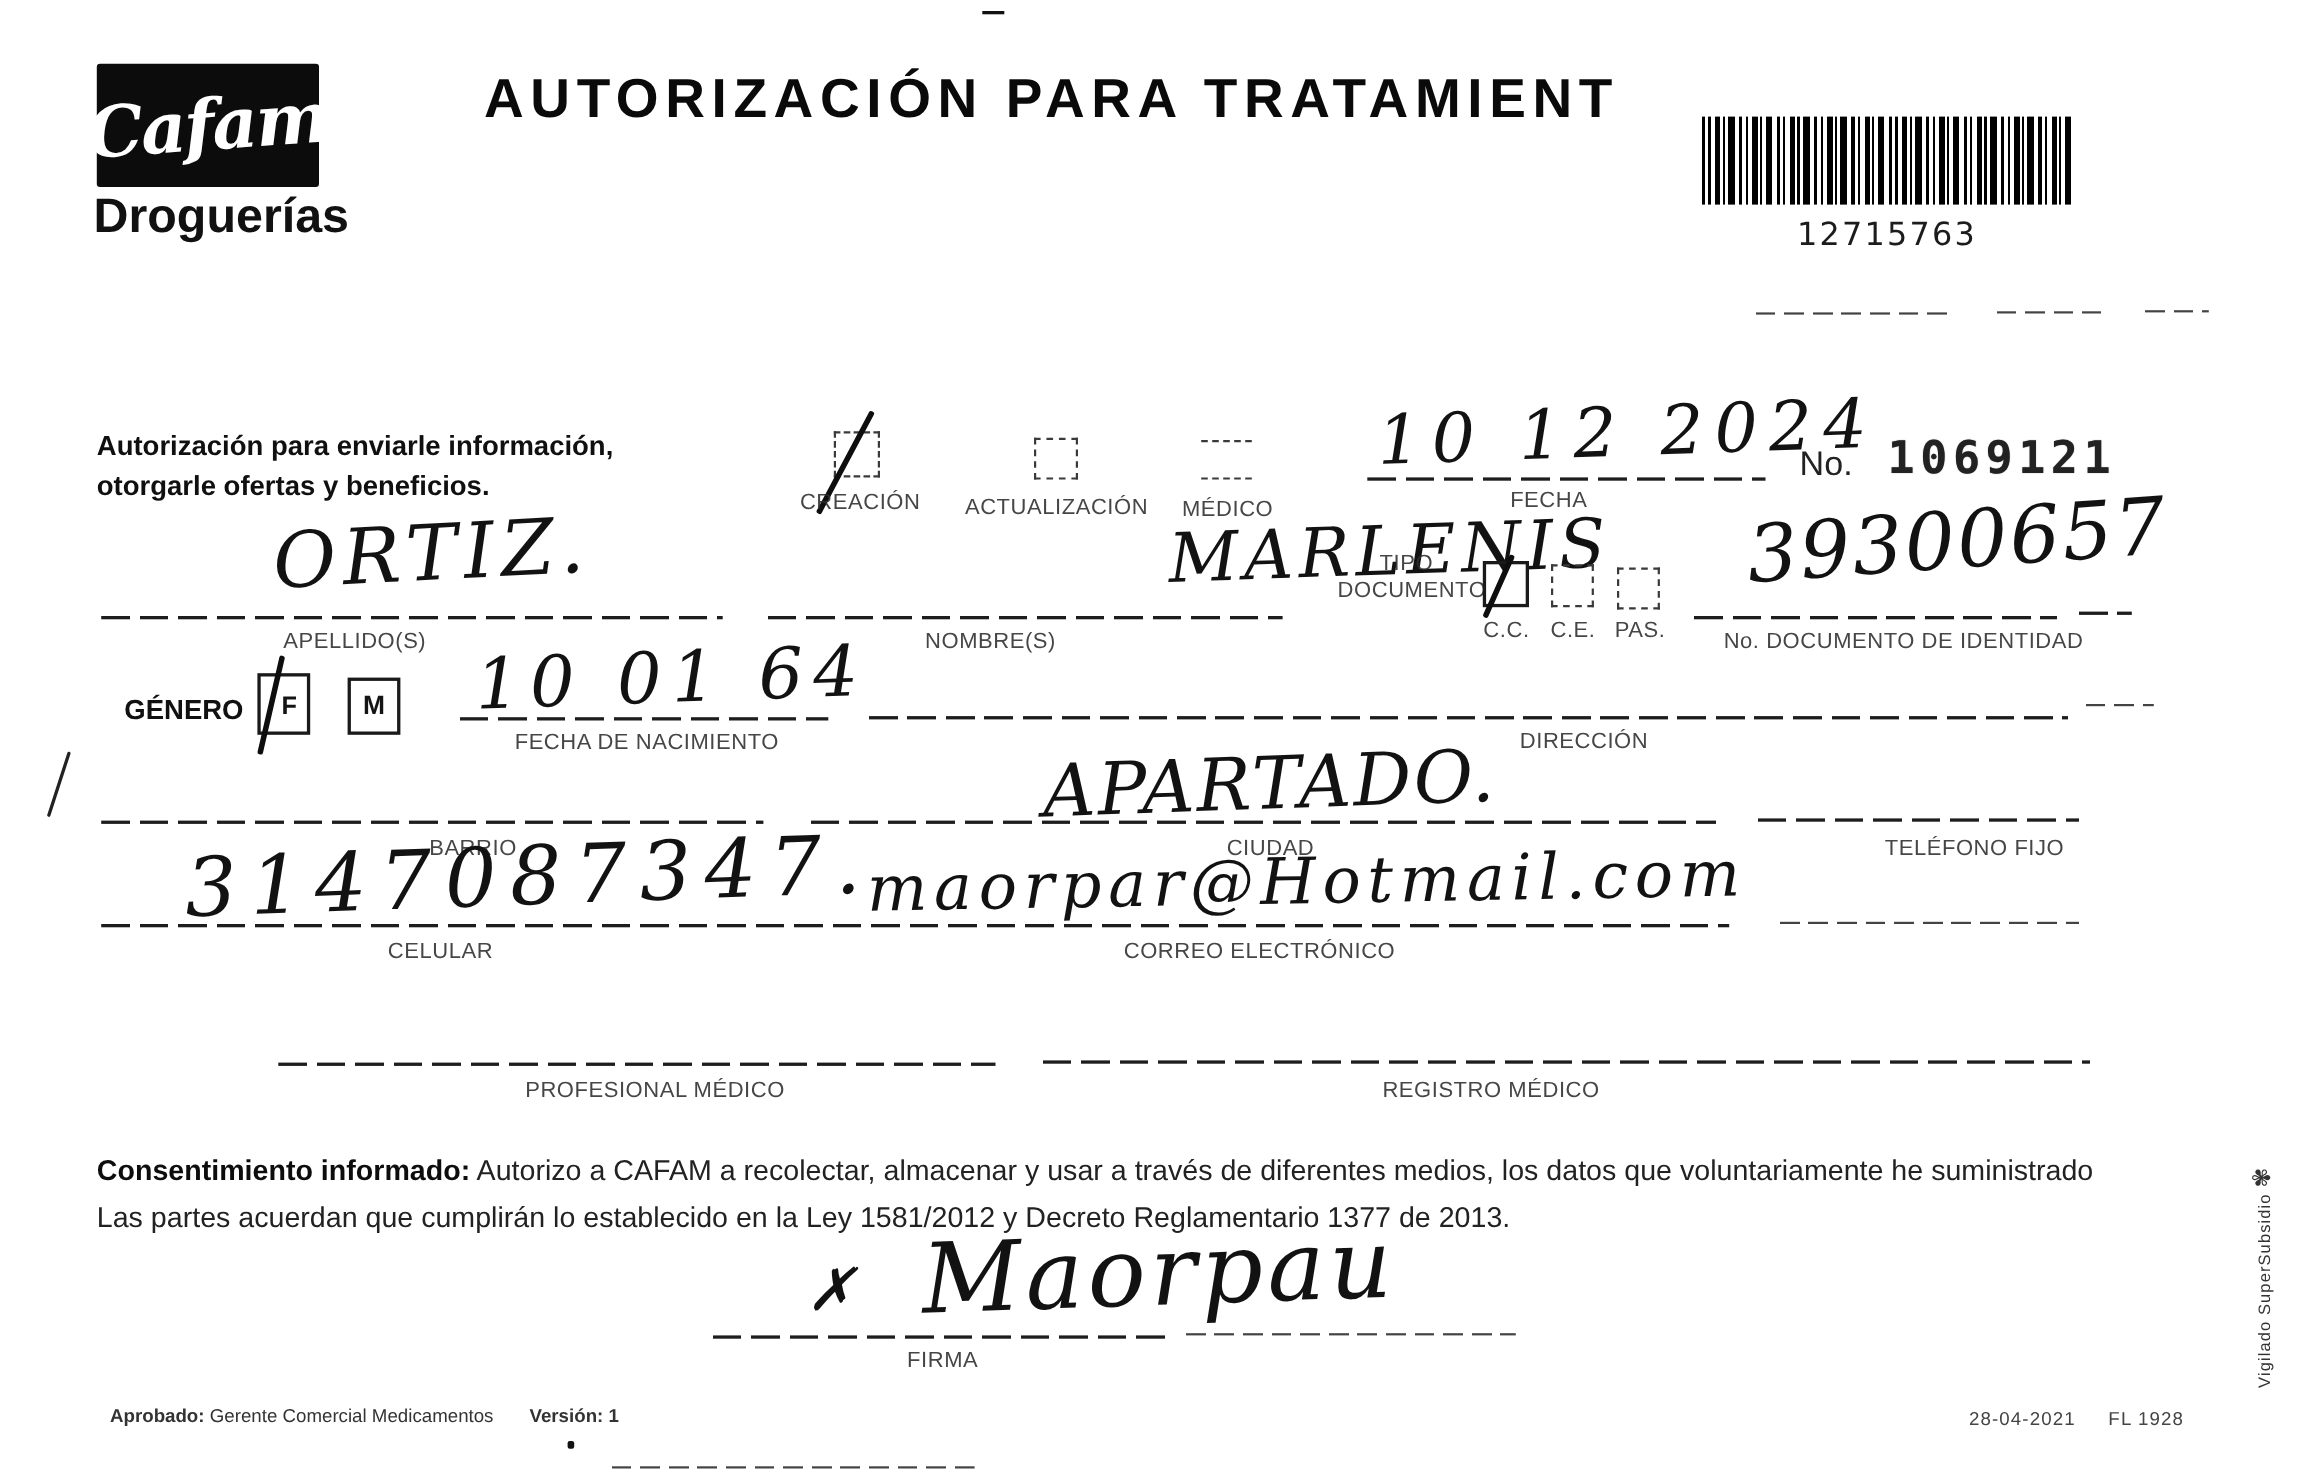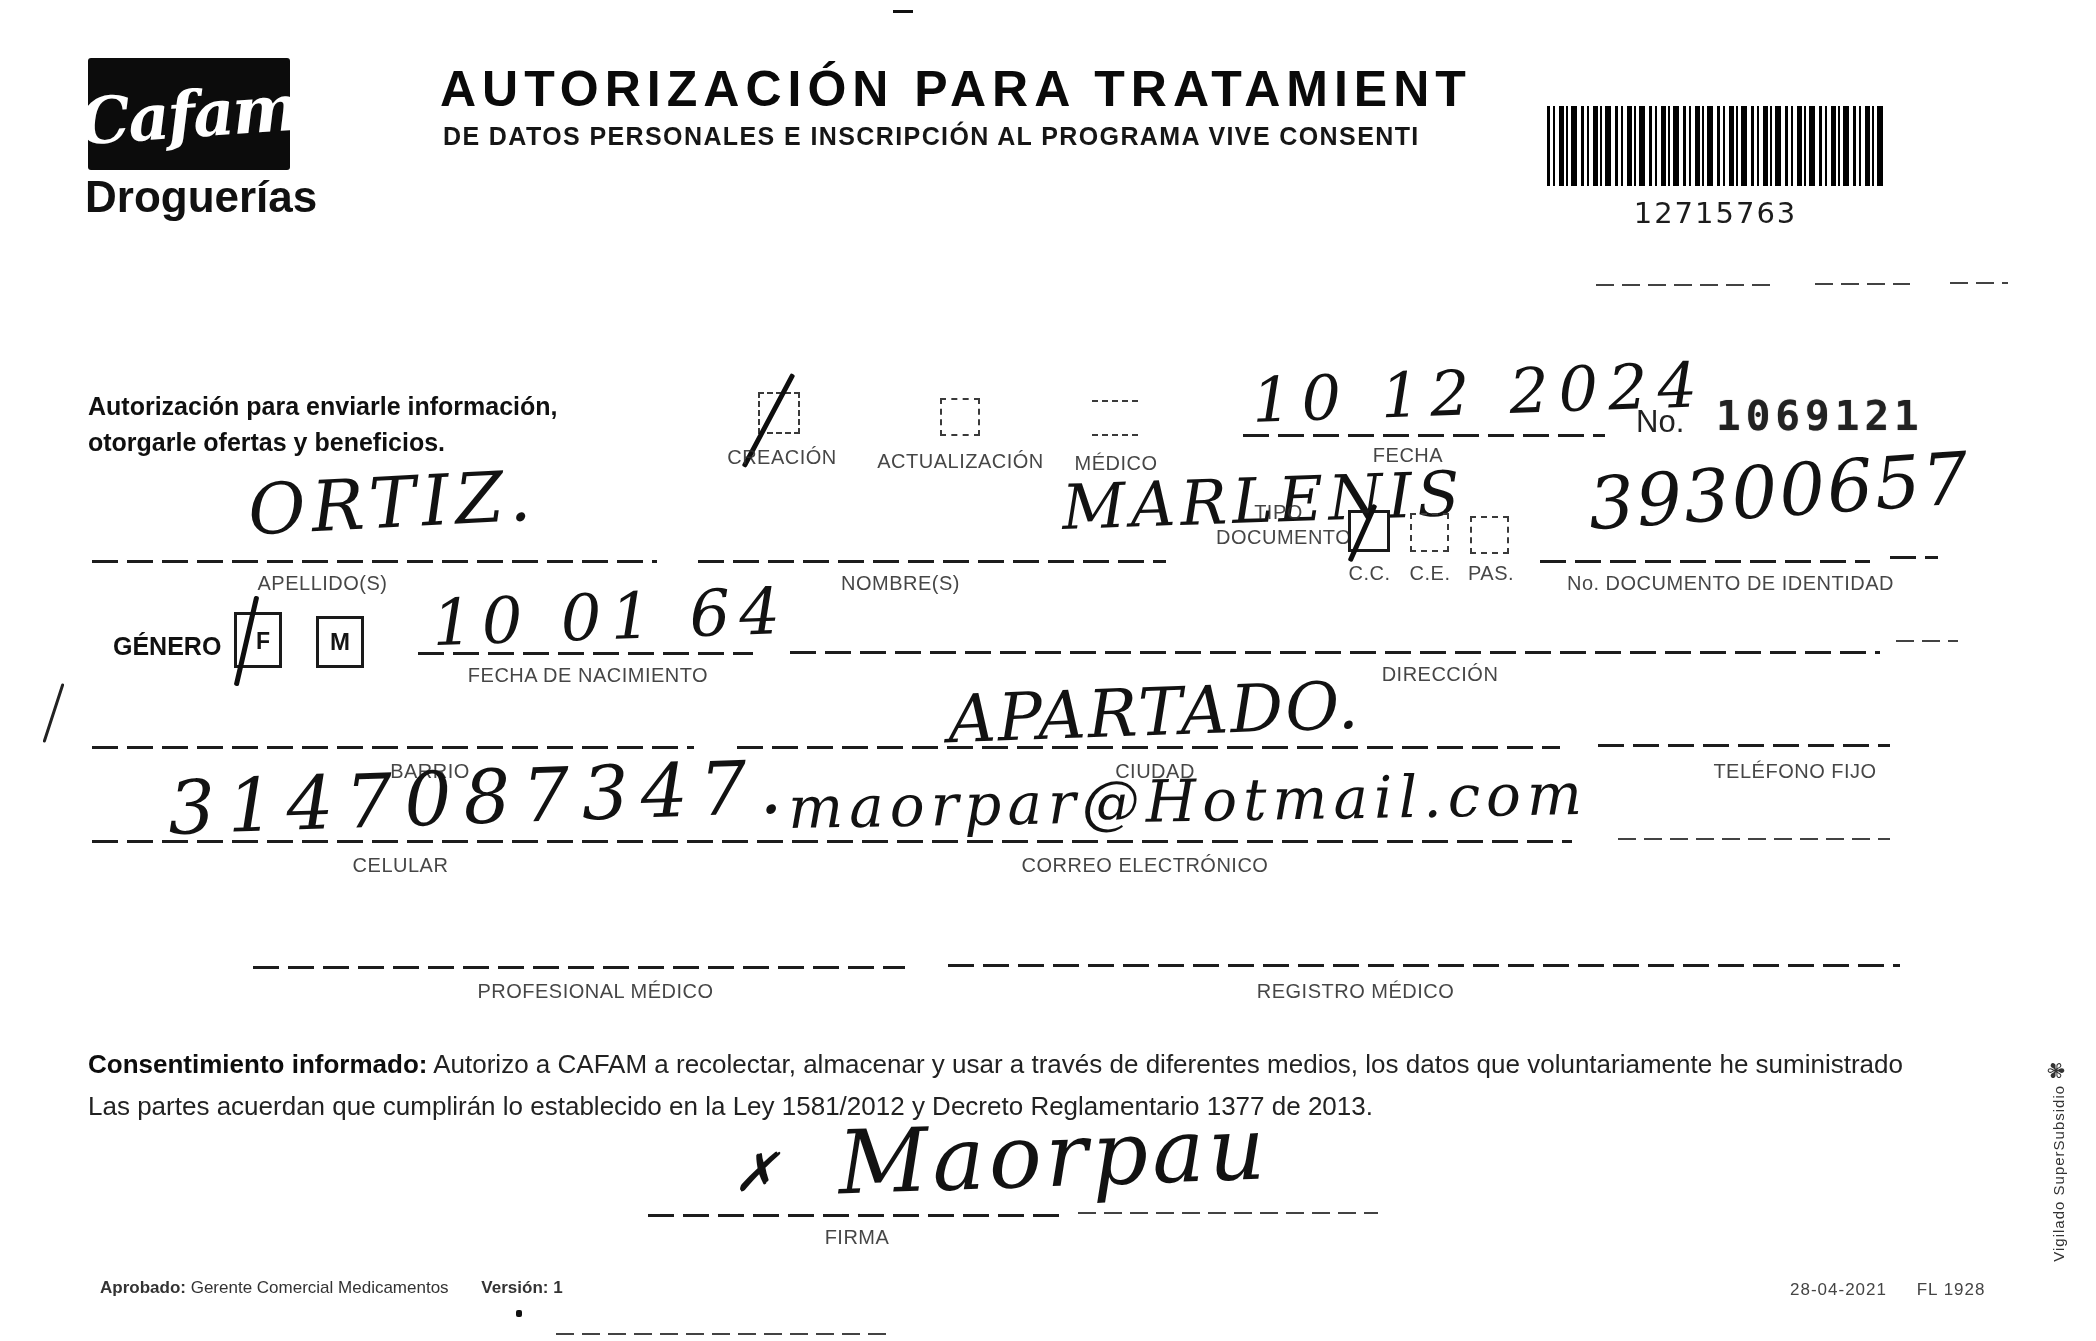--- a/index.html
+++ b/index.html
@@ -49,21 +49,20 @@
 </head>
 <body>
 
 <div class="page">
 
   <div class="logo">
     <span>Cafam</span>
   </div>
   <div class="logosub">Droguerías</div>
   <div class="title">AUTORIZACIÓN PARA TRATAMIENT</div>
-  <div class="subtitle">DE DATOS PERSONALES E INSCRIPCIÓN AL PROGRAMA VIVE CONSENTI</div>
 
   <div class="barcode"></div>
   <div class="bcnum">12715763</div>
   <div class="ln thin" style="left:1596px;top:284px;width:180px;"></div>
   <div class="ln thin" style="left:1815px;top:283px;width:95px;"></div>
   <div class="ln thin" style="left:1950px;top:282px;width:58px;"></div>
   <div class="abs" style="left:893px;top:10px;width:20px;height:3px;background:#111;"></div>
 
   <div class="intro">
     <div>Autorización para enviarle información,</div>

